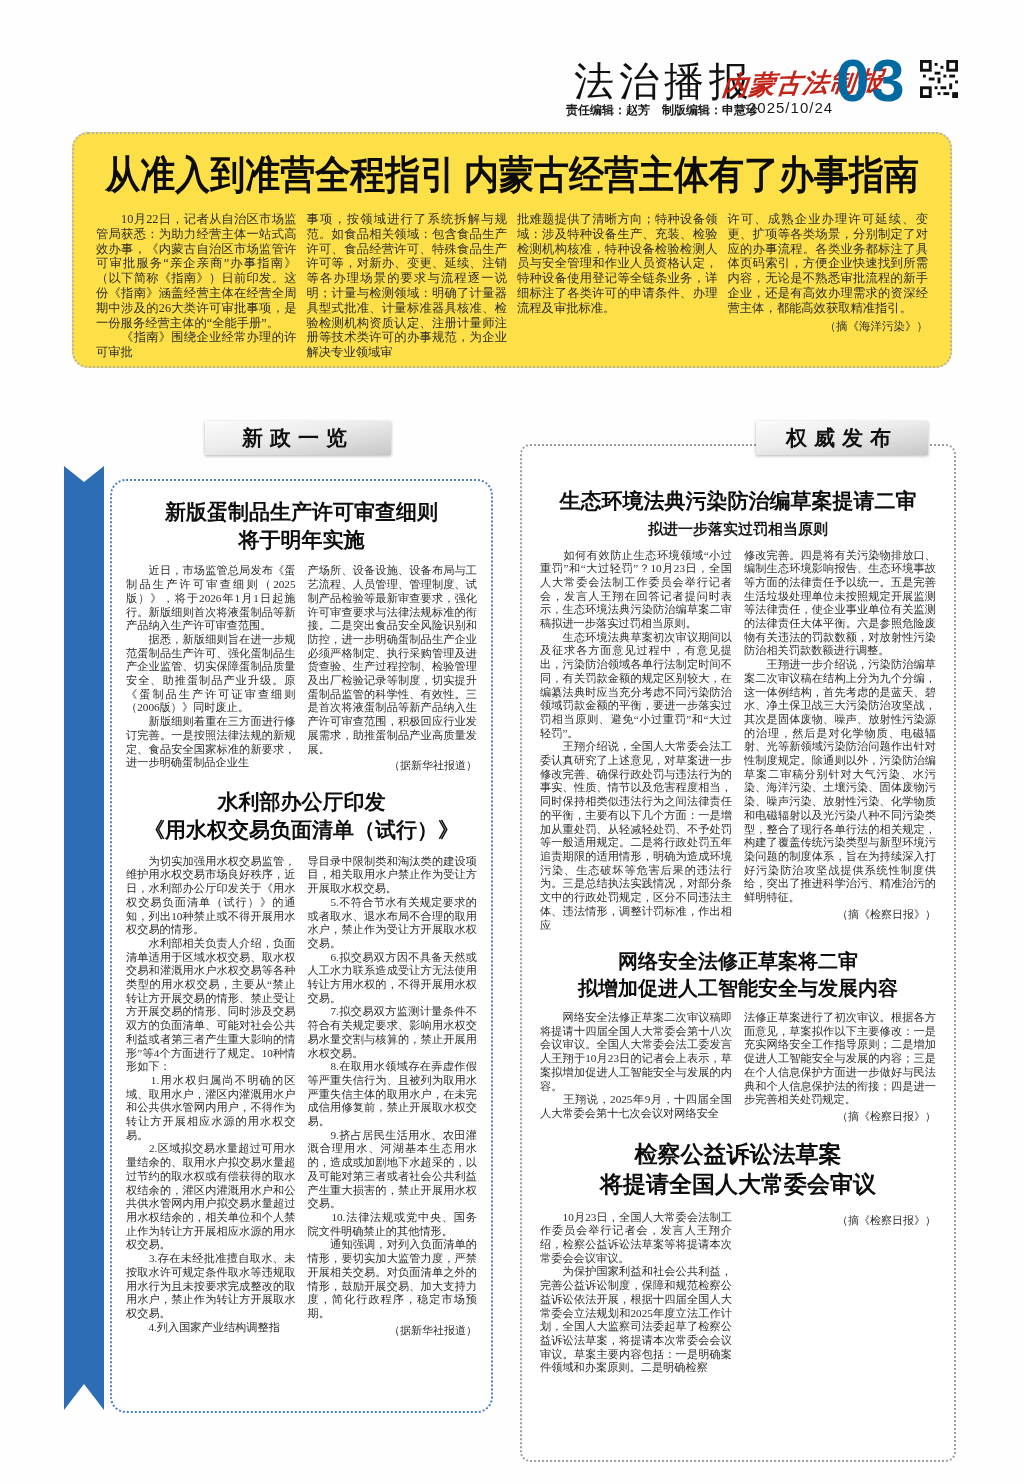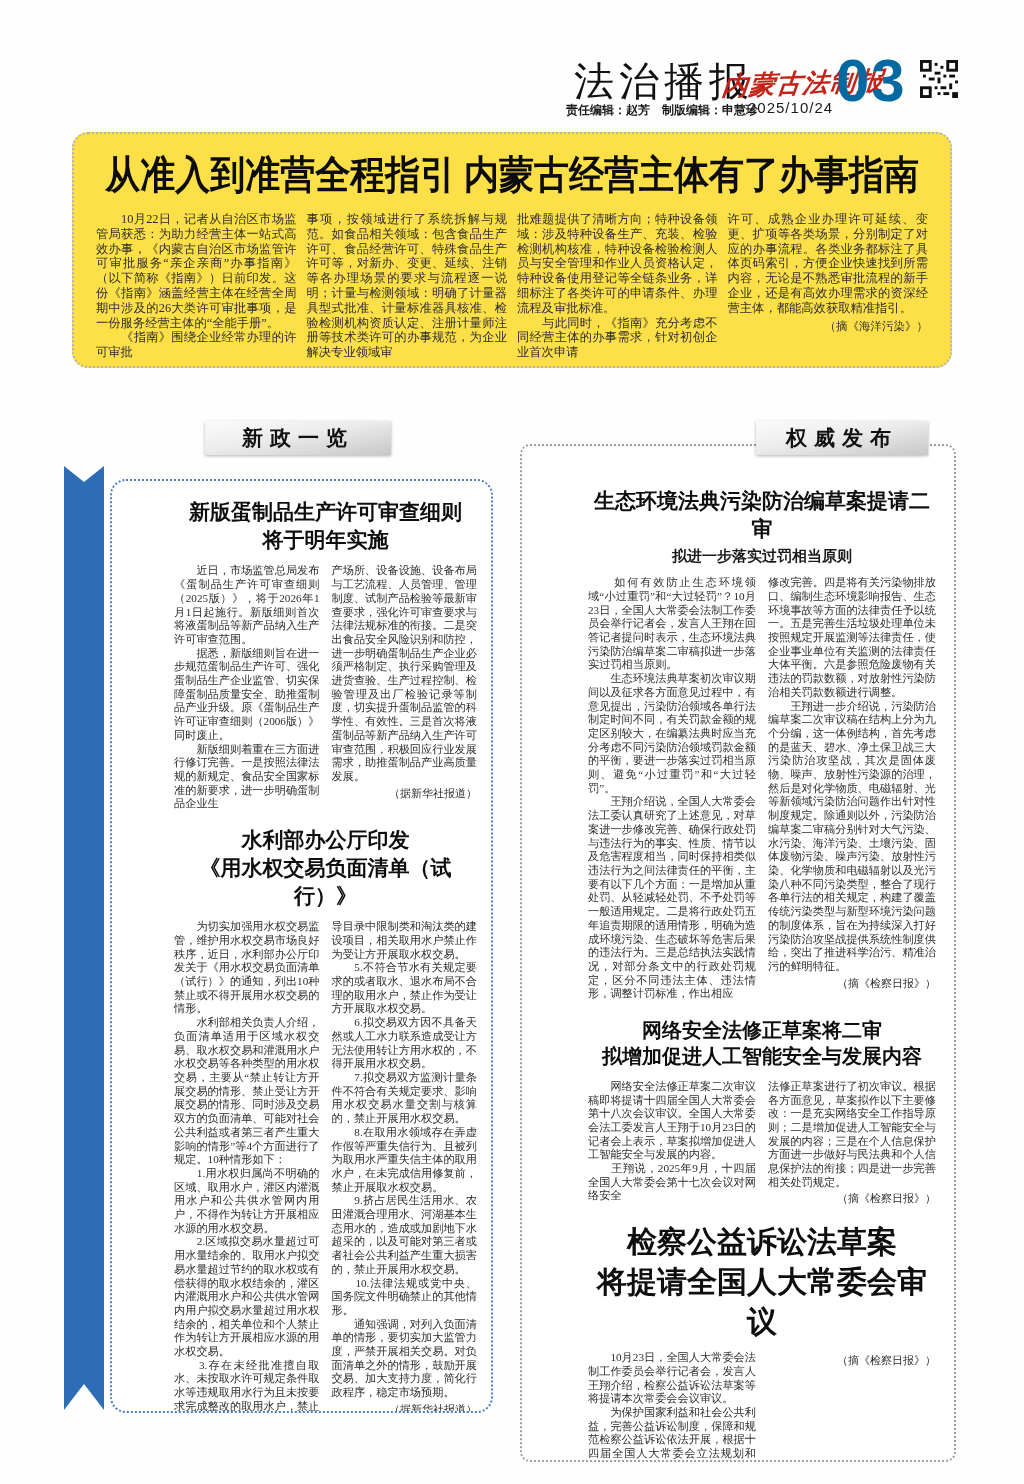--- a/index.html
+++ b/index.html
@@ -46,28 +46,28 @@
                     border-top:16px solid #fefefe;}
   .blue-bar .notch-bottom{position:absolute;bottom:0;left:0;width:0;height:0;
                     border-left:20px solid transparent;border-right:20px solid transparent;
                     border-bottom:26px solid #fefefe;}
   .left-box{position:absolute;left:110px;top:479px;width:383px;height:934px;border:2px dotted #4a7fc1;
             border-radius:16px;box-sizing:border-box;padding:18px 14px;overflow:hidden;background:#fff;}
   .right-box{position:absolute;left:520px;top:444px;width:436px;height:1018px;border:2px dotted #9d9d9d;
              border-radius:10px;box-sizing:border-box;padding:42px 18px 12px;overflow:hidden;background:#fff;}
 
   
-  article{display:block;margin-left:48px;}
+  article{display:block;}
   article + article{margin-top:16px;}
   .a-title{margin:0 0 10px;text-align:center;font-weight:800;color:#0e0e0e;line-height:1.32;}
   .t-egg{font-size:21px;}
   .t-water{font-size:21px;}
   .t-eco{font-size:21px;}
   .t-net{font-size:20px;}
-  .t-proc{font-size:30px;}
+  .t-proc{font-size:23px;}
   .a-subtitle{margin:3px 0 0;text-align:center;font-size:15px;font-weight:700;
               font-family:"Liberation Sans","DejaVu Sans",sans-serif;color:#1b1b1b;}
   .cols2{display:flex;gap:12px;}
   .cols2 .col{flex:1;min-width:0;}
   .body-sm{font-size:11.2px;line-height:13.7px;text-align:justify;color:#2d2d2d;}
   .body-sm p{margin:0;}
   .byline-sm{text-align:right;font-size:11px;margin-top:2px;color:#2d2d2d;}
 </style>
 </head>
 <body>
@@ -111,21 +111,20 @@
     <div class="cols4">
       <div class="col body">
           <p>　　10月22日，记者从自治区市场监管局获悉：为助力经营主体一站式高效办事，《内蒙古自治区市场监管许可审批服务“亲企亲商”办事指南》（以下简称《指南》）日前印发。这份《指南》涵盖经营主体在经营全周期中涉及的26大类许可审批事项，是一份服务经营主体的“全能手册”。</p>
           <p>　　《指南》围绕企业经常办理的许可审批</p>
         </div>
       <div class="col body">
           <p>事项，按领域进行了系统拆解与规范。如食品相关领域：包含食品生产许可、食品经营许可、特殊食品生产许可等，对新办、变更、延续、注销等各办理场景的要求与流程逐一说明；计量与检测领域：明确了计量器具型式批准、计量标准器具核准、检验检测机构资质认定、注册计量师注册等技术类许可的办事规范，为企业解决专业领域审</p>
         </div>
       <div class="col body">
           <p>批难题提供了清晰方向；特种设备领域：涉及特种设备生产、充装、检验检测机构核准，特种设备检验检测人员与安全管理和作业人员资格认定，特种设备使用登记等全链条业务，详细标注了各类许可的申请条件、办理流程及审批标准。</p>
-          <p>　　与此同时，《指南》充分考虑不同经营主体的办事需求，针对初创企业首次申请</p>
         </div>
       <div class="col">
         <div class="body">
             <p>许可、成熟企业办理许可延续、变更、扩项等各类场景，分别制定了对应的办事流程。各类业务都标注了具体页码索引，方便企业快速找到所需内容，无论是不熟悉审批流程的新手企业，还是有高效办理需求的资深经营主体，都能高效获取精准指引。</p>
           </div>
         <div class="byline">（摘《海洋污染》）</div>
       </div>
     </div>
   </section>
 

